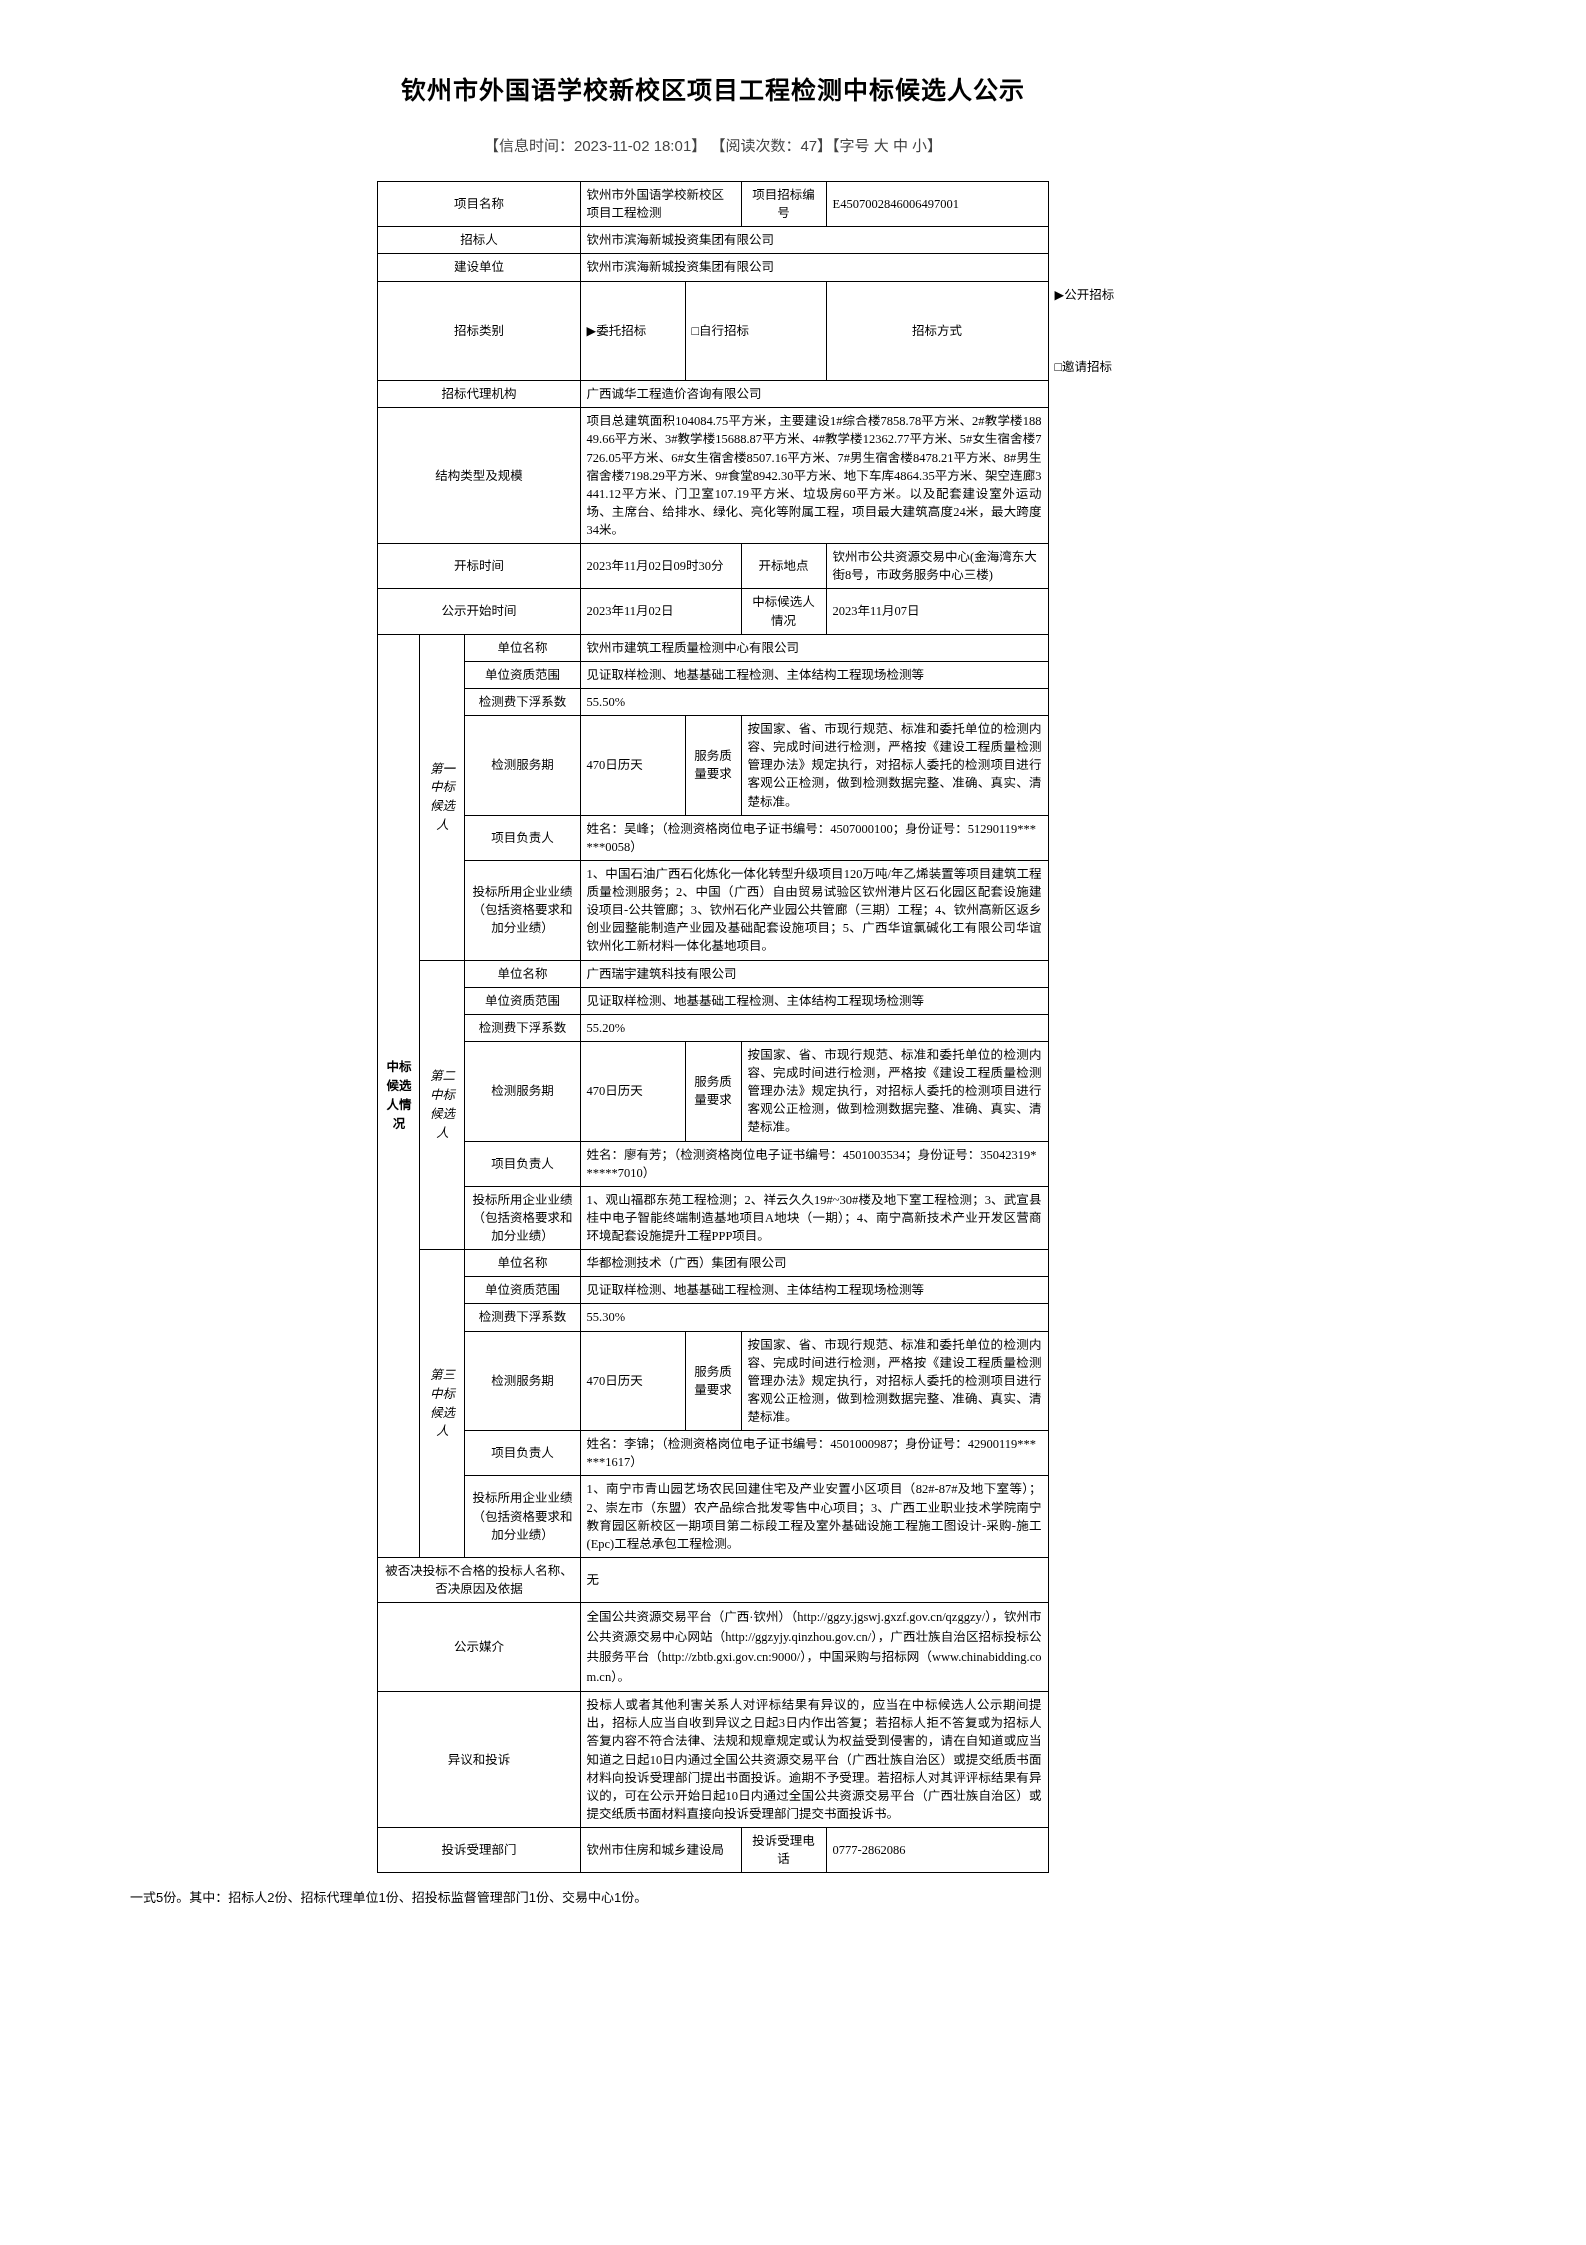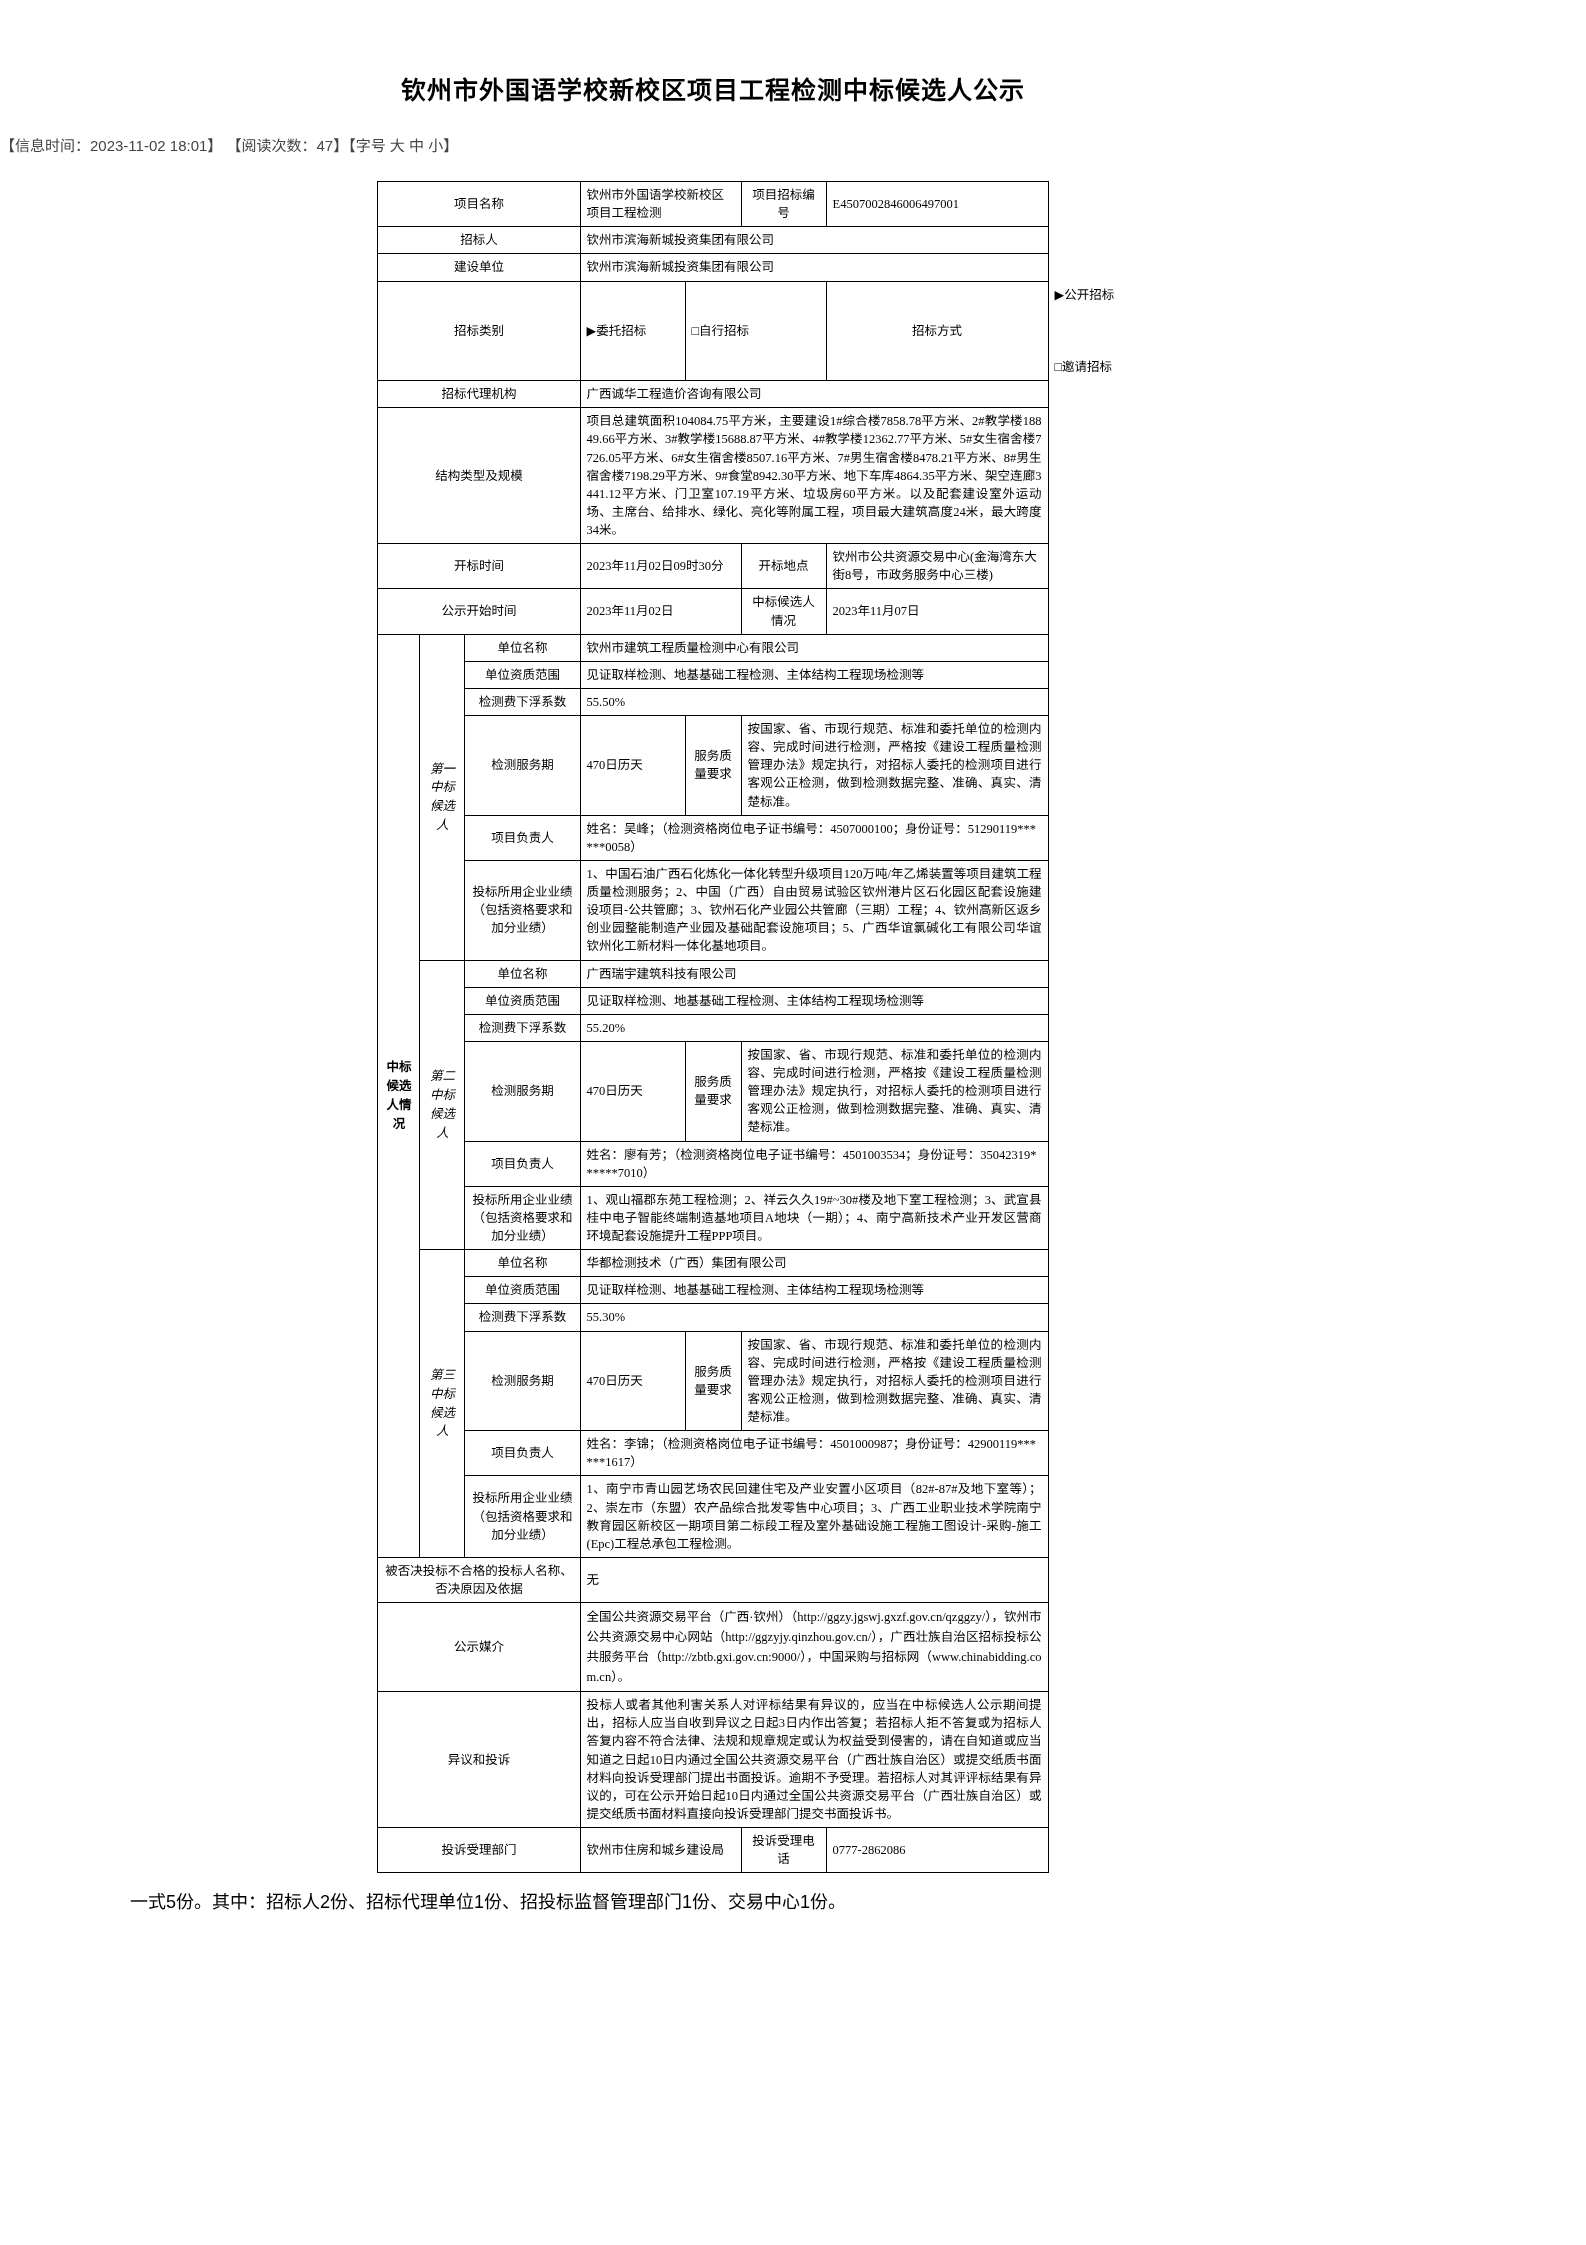--- a/index.html
+++ b/index.html
@@ -21,20 +21,21 @@
   }
   .doc-title {
     text-align: center;
     font-size: 25px;
     font-weight: bold;
     font-family: "Liberation Sans", "DejaVu Sans", sans-serif;
     letter-spacing: 1px;
     margin: 10px 0 0 0;
   }
   .doc-meta {
+    text-align: center;
     font-size: 15px;
     color: #444;
     margin: 28px 0 26px 0;
     font-family: "Liberation Sans", "DejaVu Sans", sans-serif;
   }
 
   table.main {
     border-collapse: collapse;
     margin: 11px auto;
     width: 670px;
@@ -72,21 +73,21 @@
   .rot-label {
     text-align: center;
     vertical-align: middle;
     line-height: 1.5;
     font-weight: bold;
   }
   .footer-note {
     width: 1186px;
     margin: 14px auto 0 auto;
     padding-left: 10px;
-    font-size: 18px;
+    font-size: 13px;
     font-family: "Liberation Sans", "DejaVu Sans", sans-serif;
     box-sizing: border-box;
   }
   .media-list {
     line-height: 1.6;
   }
   .nowrap { white-space: nowrap; }
 </style>
 </head>
 <body>

